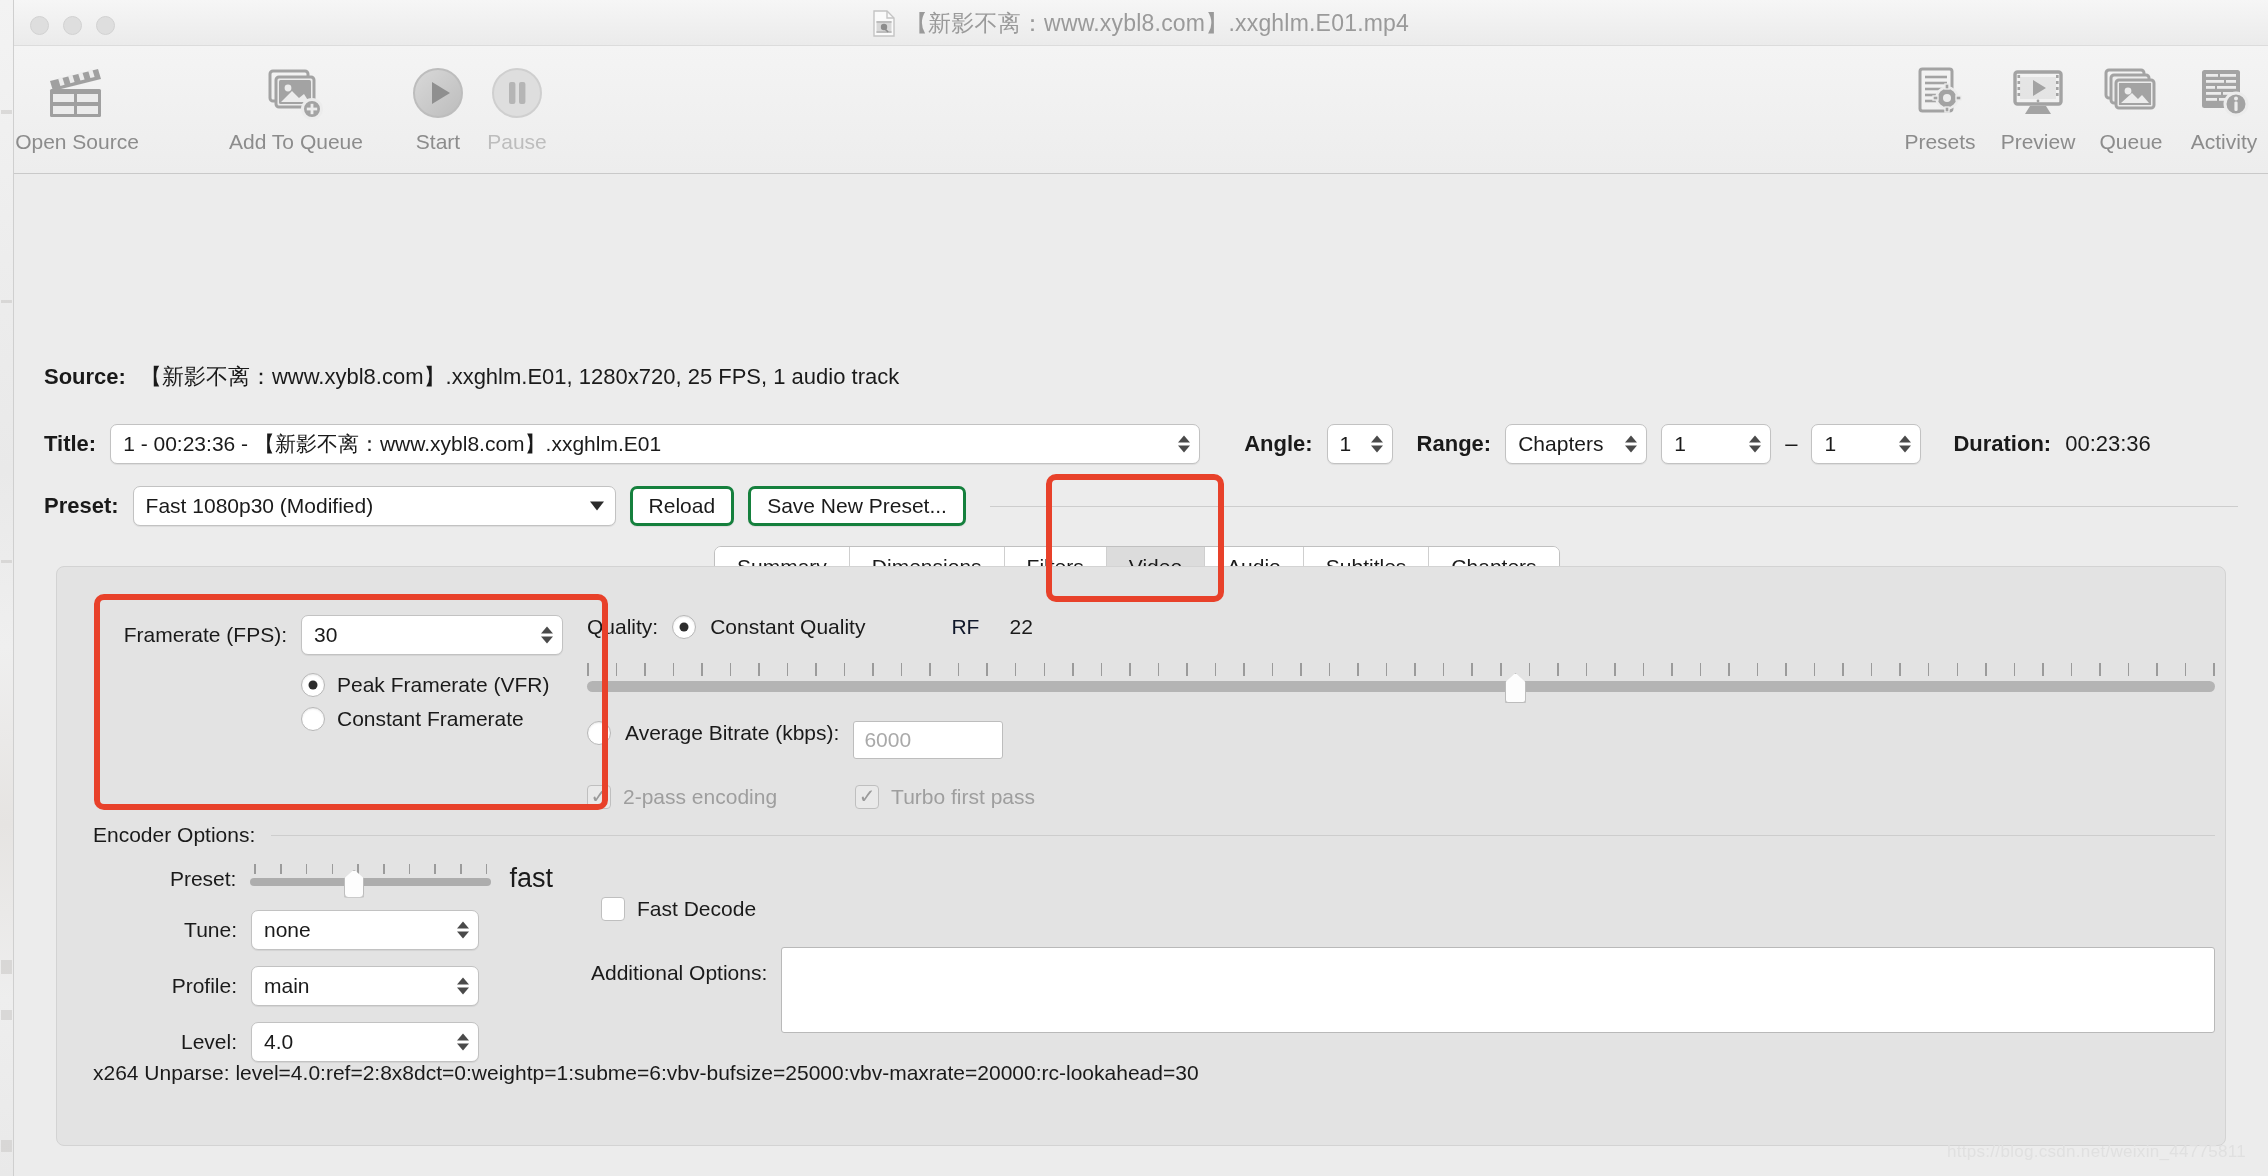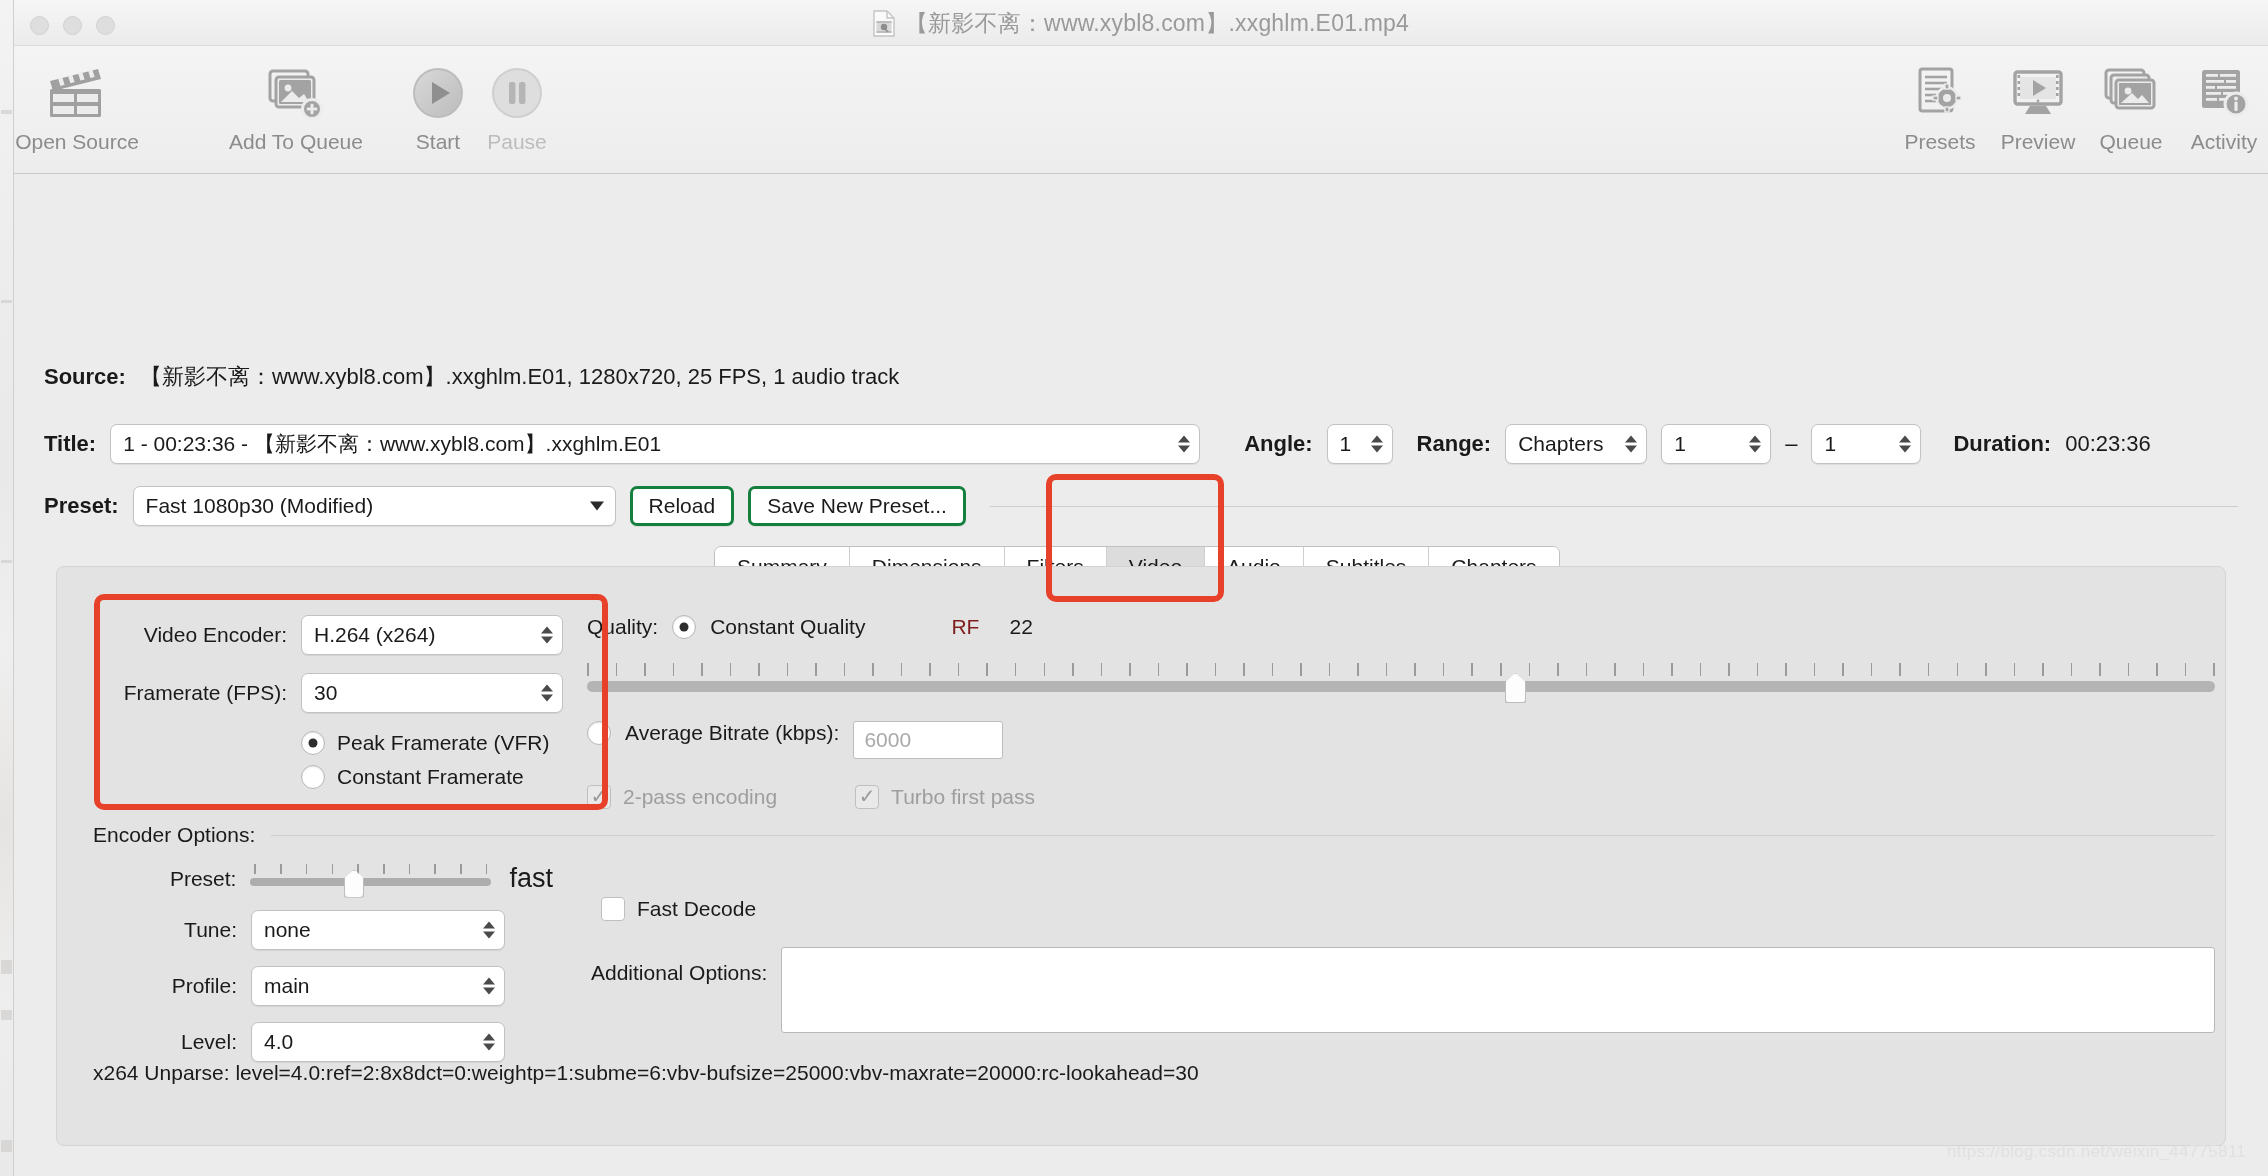--- a/index.html
+++ b/index.html
@@ -152,21 +152,21 @@
   .radio.on::after {
     content:""; position:absolute; left:50%; top:50%; transform:translate(-50%,-50%);
     width:9px;height:9px;border-radius:50%;background:#2d2d2d;
   }
   .radio-lbl { font-size:21px; color:#1a1a1a; white-space:nowrap; }
 
   
   #qual-block { position:absolute; left:530px; top:48px; right:10px; }
   #qual-head { display:flex; align-items:center; gap:14px; }
   #qual-lbl { font-size:21px; color:#1a1a1a; }
-  #rf-label { font-size:21px; color:#7f1d1d; margin-left:72px; }
+  #rf-label { font-size:21px; color:#0f172a; margin-left:72px; }
   #rf-value { font-size:21px; color:#1a1a1a; margin-left:16px; }
 
   .slider-wrap { position:relative; margin-top:24px; height:34px; }
   .ticks { position:absolute; left:0; right:0; top:0; height:13px; display:flex; justify-content:space-between; }
   .ticks i { width:1.5px; height:13px; background:#9b9b9b; display:block; }
   .track { position:absolute; left:0; right:0; top:18px; height:11px; border-radius:6px; background:#b4b4b4; }
   .thumb {
     position:absolute; top:10px; width:21px; height:30px; background:#fdfdfd;
     border:1px solid #bcbcbc; border-radius:4px 4px 3px 3px;
     box-shadow:0 1px 2px rgba(0,0,0,.22);
@@ -194,21 +194,21 @@
   .cbx-lbl.on  { color:#1a1a1a; }
 
   
   #eo-head { position:absolute; left:36px; top:256px; right:10px; display:flex; align-items:center; gap:16px; }
   #eo-title { font-size:21px; color:#1a1a1a; white-space:nowrap; }
   #eo-line { flex:1 1 auto; height:1px; background:#cdcdcd; }
 
   #eo-left { position:absolute; left:36px; top:296px; width:460px; }
   .eo-row { display:flex; align-items:center; margin-bottom:16px; }
   .eo-lbl { width:144px; text-align:right; margin-right:14px; font-size:21px; color:#1a1a1a; }
-  .eo-popup { width:254px;text-align:right; }
+  .eo-popup { width:228px;text-align:right; }
 
   #preset-slider-wrap { position:relative; width:242px; height:30px; }
   #ps-ticks { position:absolute; left:4px; right:4px; top:0; height:10px; display:flex; justify-content:space-between; }
   #ps-ticks i { width:1.5px;height:10px;background:#9b9b9b;display:block; }
   #ps-track { position:absolute; left:0; right:0; top:14px; height:8px; border-radius:5px; background:#adadad; }
   #ps-thumb {
     position:absolute; top:6px; width:20px; height:28px; background:#fdfdfd;
     border:1px solid #bcbcbc; border-radius:4px;
     box-shadow:0 1px 2px rgba(0,0,0,.22);
     clip-path: polygon(50% 0%, 100% 32%, 100% 100%, 0% 100%, 0% 32%);
@@ -518,30 +518,20 @@
           <span>Subtitles</span>
         </div>
       <div class="tab">
           <span>Chapters</span>
         </div>
     </div>
 
     <div id="panel">
 
       <div id="enc-block">
-        <div class="fr">
-          <span class="fr-lbl">Video Encoder:</span>
-          <div class="popup" id="enc-popup">
-            <span>H.264 (x264)</span>
-            <span class="updown">
-                <i class="chev up"></i>
-                <i class="chev dn"></i>
-              </span>
-          </div>
-        </div>
 
         <div class="fr">
           <span class="fr-lbl">Framerate (FPS):</span>
           <div class="popup" id="fps-popup">
             <span>30</span>
             <span class="updown">
                 <i class="chev up"></i>
                 <i class="chev dn"></i>
               </span>
           </div>

